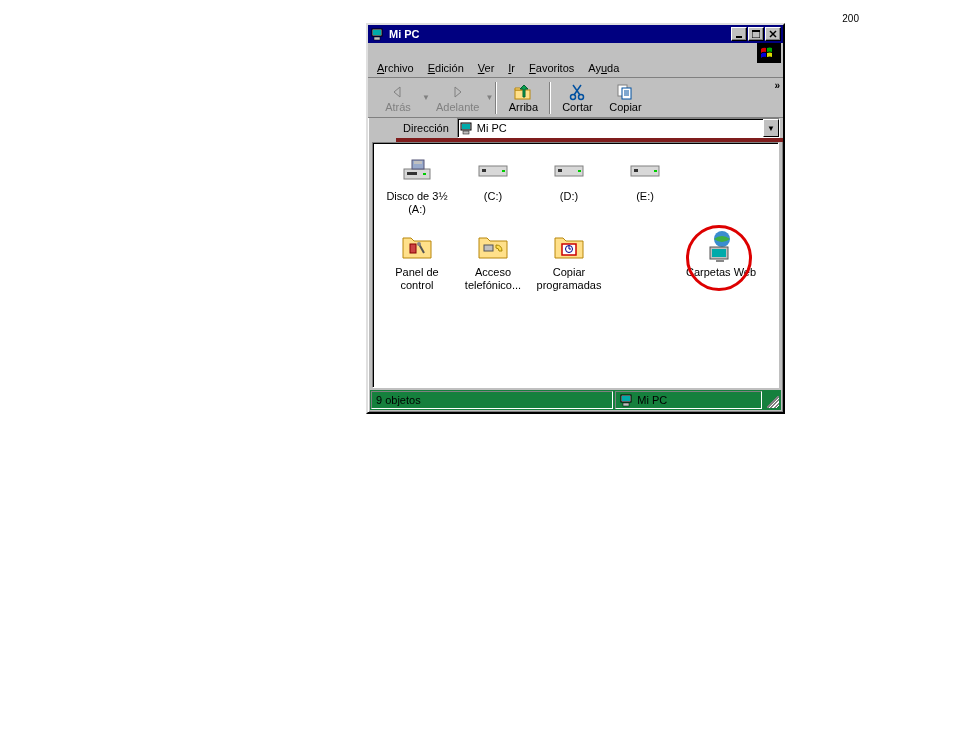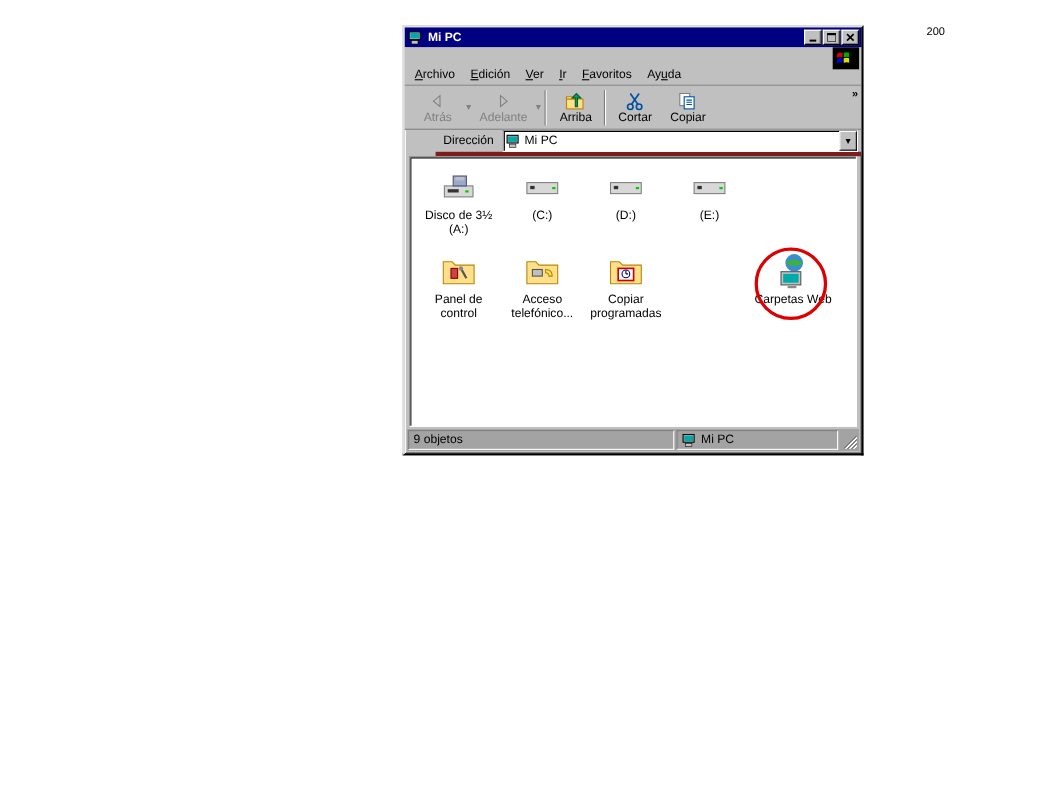--- a/index.html
+++ b/index.html
@@ -8,21 +8,21 @@
     font-family: "Tahoma", "MS Sans Serif", sans-serif;
     font-size: 11px;
     background: #fff;
     width: 954px;
     height: 738px;
     position: relative;
   }
   .page-num {
     position: absolute;
     right: 95px;
-    top: 24px;
+    top: 13px;
     font-size: 10px;
     color: #000;
   }
   .window {
     position: absolute;
     left: 366px;
     top: 23px;
     width: 419px;
     background: #c0c0c0;
     border: 2px solid;
@@ -187,21 +187,21 @@
   .circle-highlight {
     position: absolute;
     width: 66px; height: 66px;
     border: 3px solid #d00;
     border-radius: 50%;
     left: 3px; top: -2px;
     pointer-events: none;
   }
   .statusbar {
     display: flex;
-    background: #a3a3a3;
+    background: #15803d;
     height: 20px;
     padding: 1px;
     gap: 2px;
     margin: 2px;
   }
   .status-pane {
     border: 1px solid;
     border-color: #808080 #fff #fff #808080;
     display: flex; align-items: center;
     padding: 0 4px;

